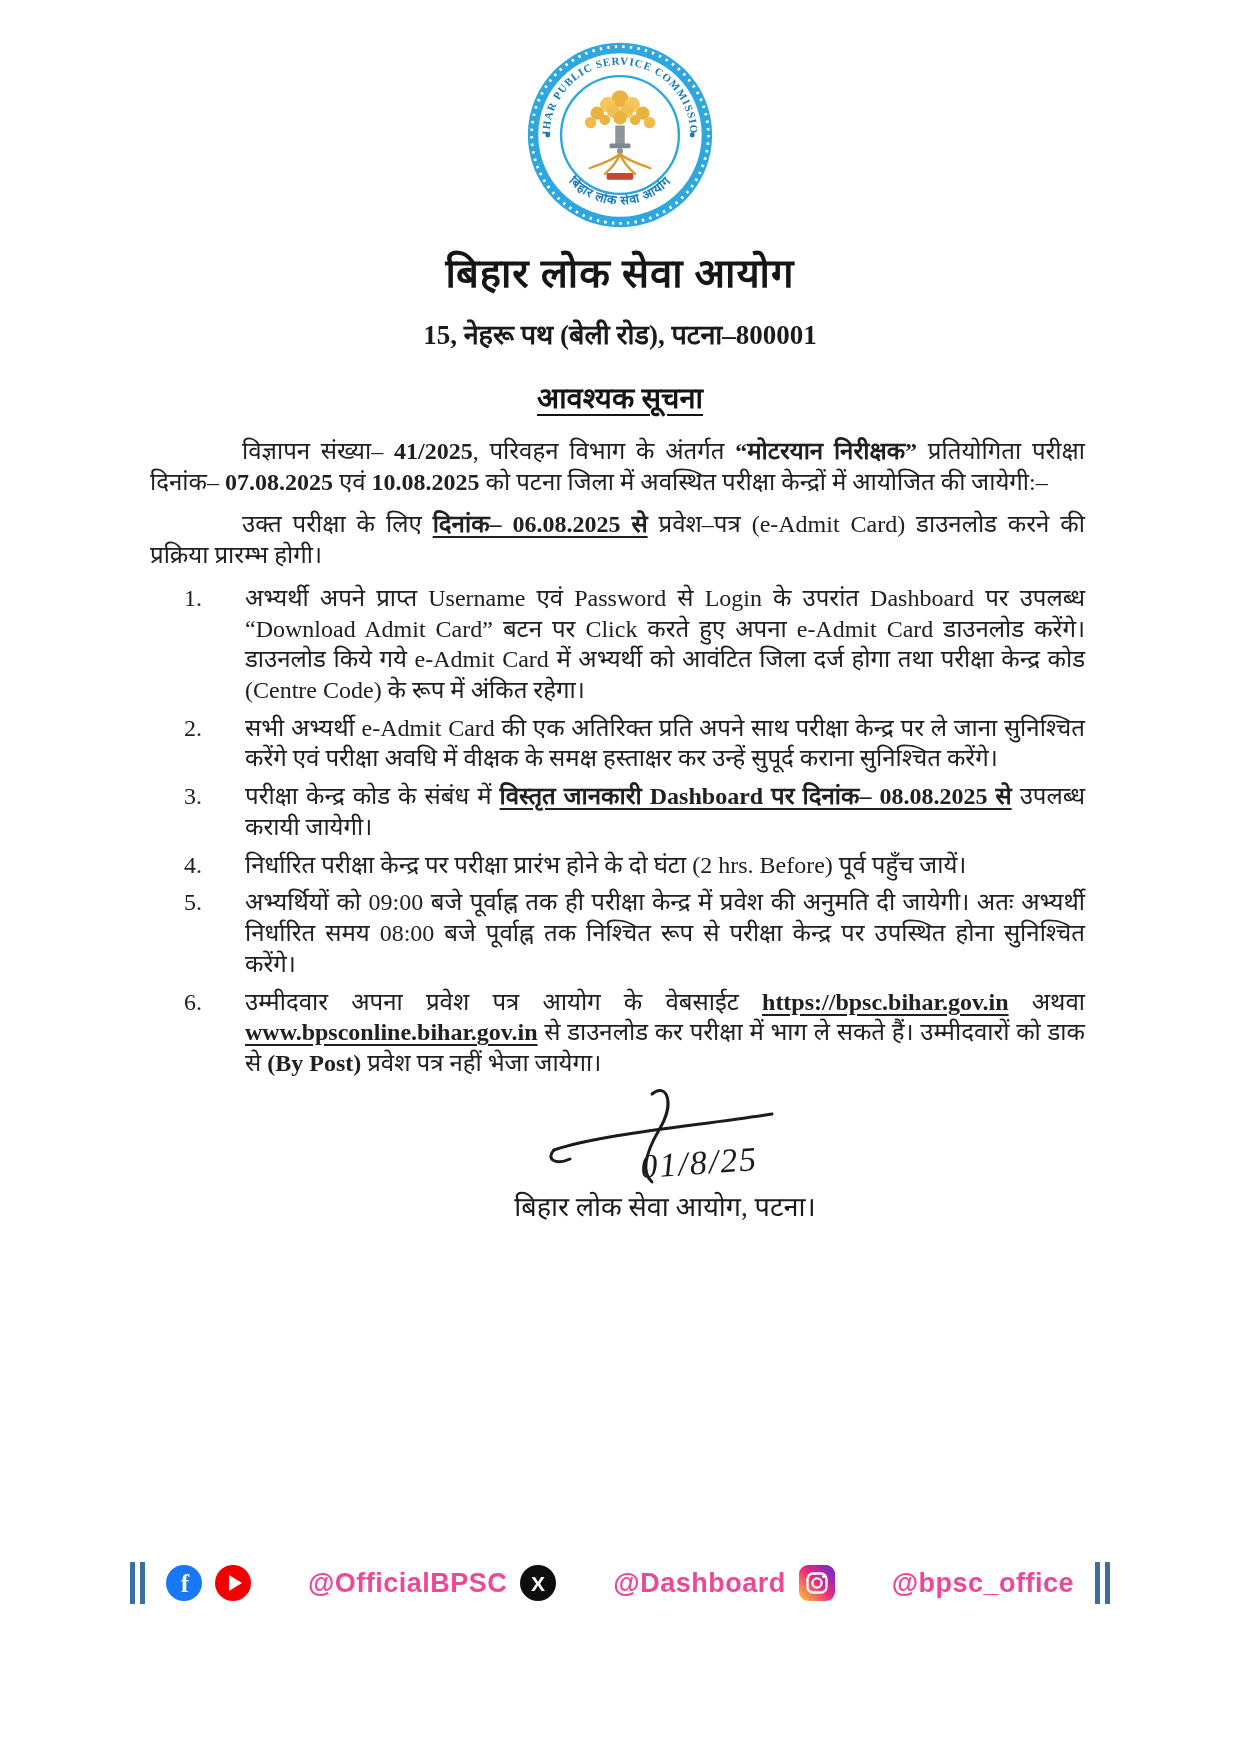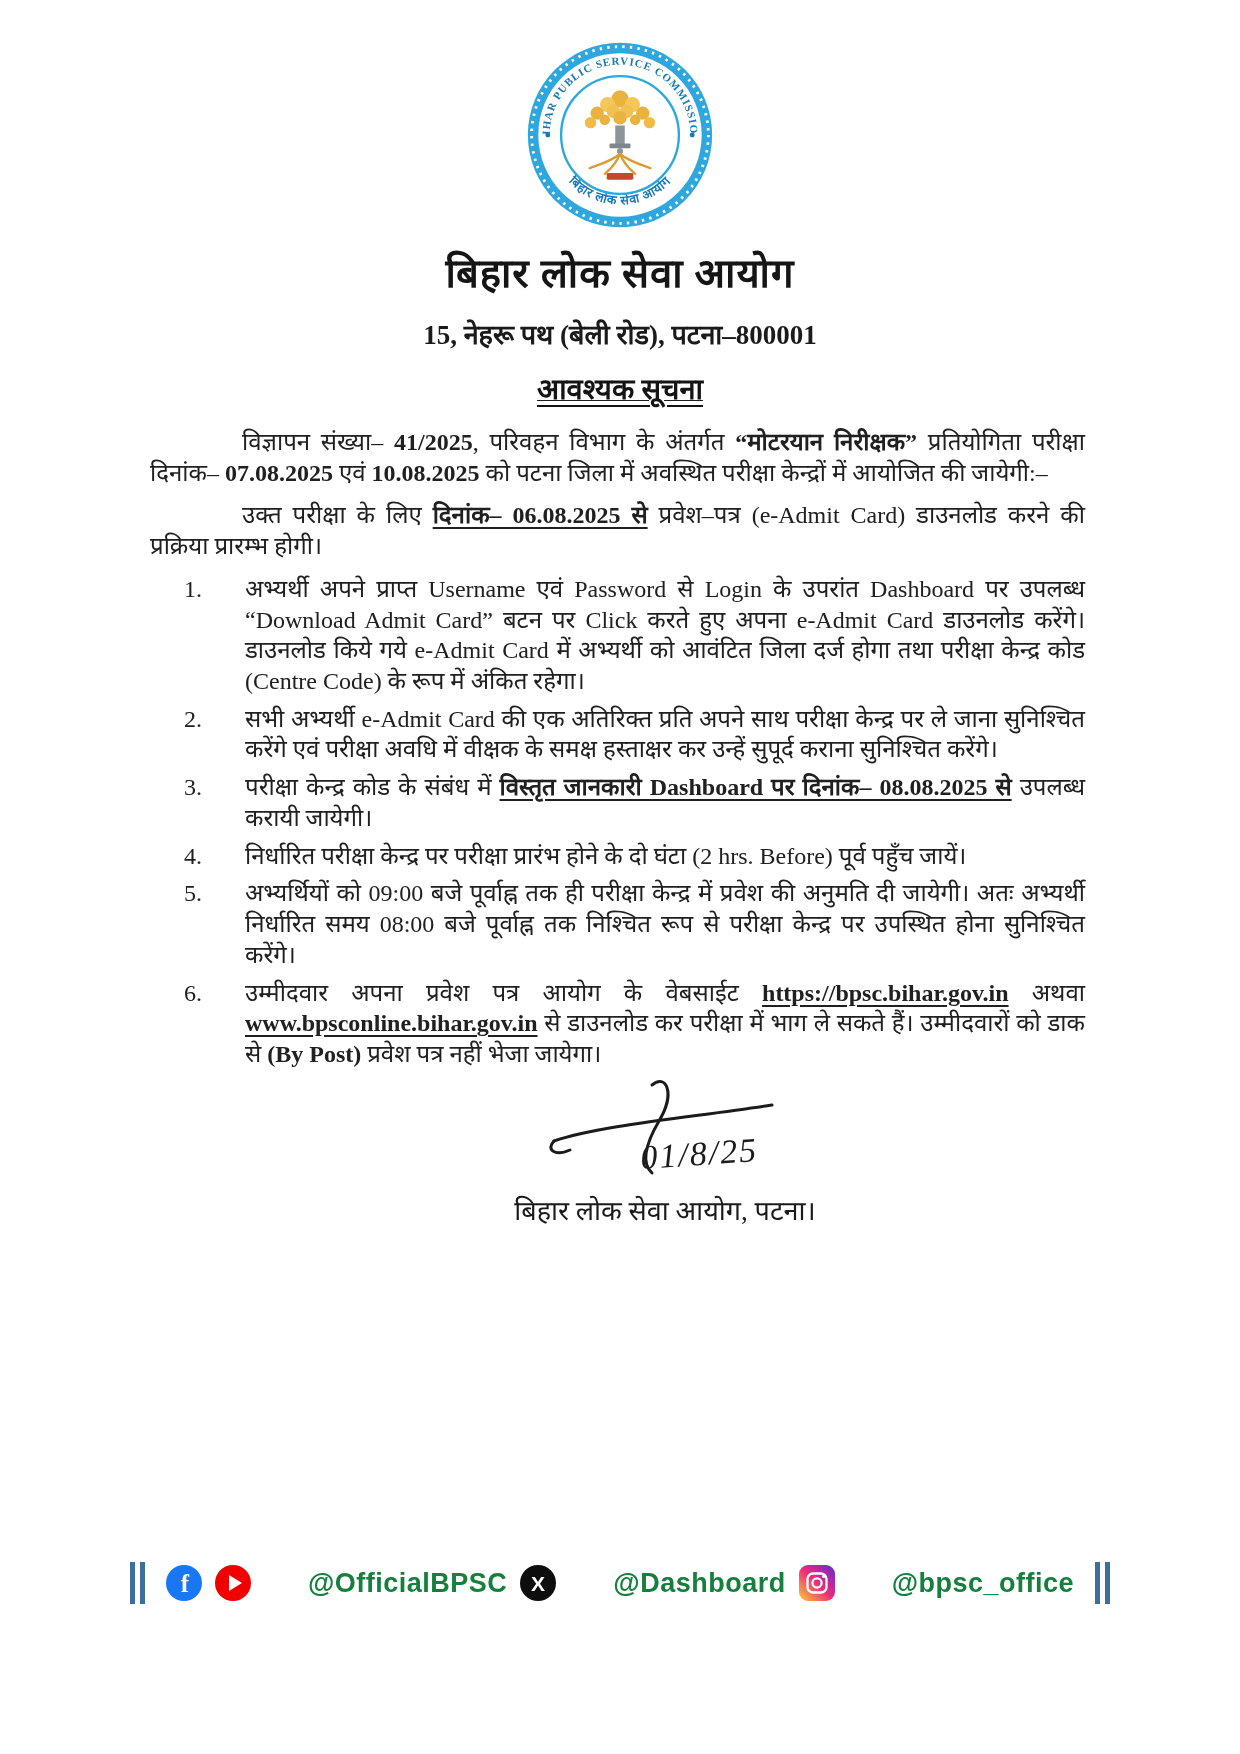--- a/index.html
+++ b/index.html
@@ -16,21 +16,21 @@
   .logo-wrap{text-align:center;padding-top:40px;}
   .logo-wrap svg{width:190px;height:190px;}
   .org-name{
     text-align:center;margin-top:10px;
     font-size:40px;font-weight:bold;letter-spacing:1px;color:#151515;
   }
   .address{
     text-align:center;margin-top:16px;
     font-size:27px;font-weight:bold;color:#1a1a1a;
   }
-  .notice-title-wrap{text-align:center;margin-top:16px;text-decoration:underline;}
+  .notice-title-wrap{text-align:center;margin-top:25px;}
   .notice-title{
     font-size:29px;font-weight:bold;color:#141414;
     text-decoration:underline;text-decoration-thickness:2px;text-underline-offset:6px;
   }
   
   .content{
     margin:20px 155px 0 150px;
     font-size:24px;line-height:1.28;
     text-align:justify;color:#202020;
   }
@@ -40,28 +40,28 @@
   .list-row{display:flex;margin-bottom:7px;}
   .list-num{flex:0 0 95px;box-sizing:border-box;padding-left:34px;font-weight:normal;}
   .list-text{flex:1;text-align:justify;}
   
   .sig-block{
     width:390px;margin:6px 225px 0 auto;
     text-align:center;
   }
   .sig-block svg{display:block;margin:0 auto -6px auto;width:250px;height:110px;}
   .sig-role{font-size:27px;font-weight:bold;color:#151515;}
-  .sig-org{font-size:27px;color:#1a1a1a;margin-top:13px;}
+  .sig-org{font-size:27px;color:#1a1a1a;margin-top:0;}
   
   .footer{
     position:absolute;left:0;right:0;top:1562px;
     display:flex;justify-content:center;align-items:center;gap:13px;
     font-family:"Liberation Sans", sans-serif;
   }
-  .handle{font-size:27px;font-weight:bold;color:#15803d;letter-spacing:.5px;margin-left:44px;}
+  .handle{font-size:27px;font-weight:bold;color:#ec4899;letter-spacing:.5px;margin-left:44px;}
   .icon{display:inline-flex;width:36px;height:36px;}
   .icon svg{width:36px;height:36px;}
   .bars{display:inline-flex;gap:5px;margin:0 8px;}
   .bars i{display:block;width:5px;height:42px;background:#3c6e9f;}
 </style>
 </head>
 <body>
 
 <div class="page">
 

